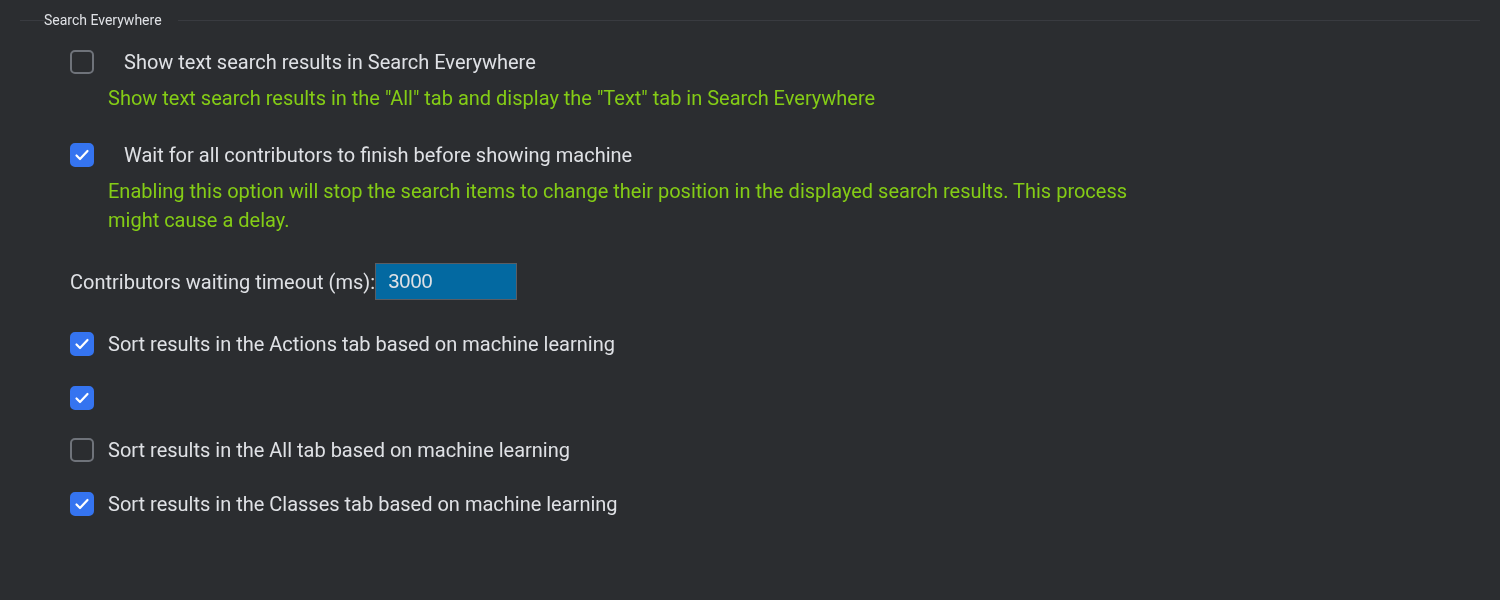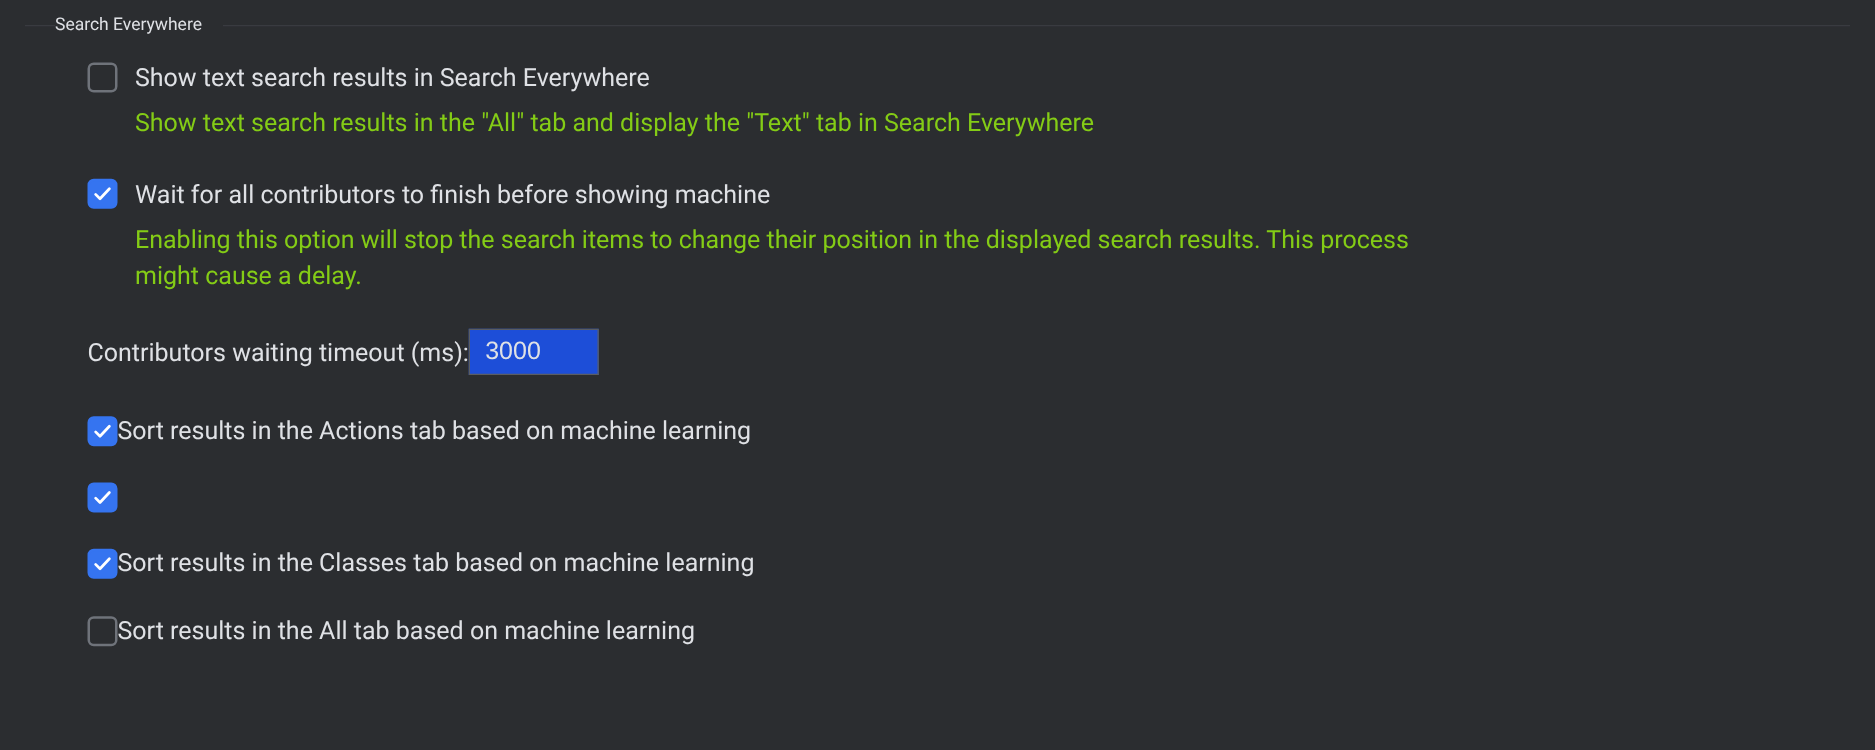--- a/index.html
+++ b/index.html
@@ -30,21 +30,21 @@
       font-size: 14px;
       padding-right: 16px;
       margin-left: 24px;
     }
     .content {
       padding: 20px 0 0 50px;
     }
     .row {
       display: flex;
       align-items: flex-start;
-      gap: 14px;
+      gap: 30px;
       margin-bottom: 8px;
     }
     .checkbox {
       width: 24px;
       height: 24px;
       border-radius: 5px;
       flex-shrink: 0;
       margin-top: 2px;
       display: flex;
       align-items: center;
@@ -80,31 +80,32 @@
     }
     .timeout-row {
       display: flex;
       align-items: center;
       margin: 8px 0 30px 0;
     }
     .timeout-label {
       color: #dfe1e5;
     }
     .timeout-input {
-      background: #1d4ed8;
+      background: #0369a1;
       border: 1px solid #5a5d63;
       color: #dfe1e5;
       font-size: 20px;
       padding: 6px 12px;
-      width: 104px;
+      width: 142px;
       outline: none;
     }
     .simple-row {
       display: flex;
-      align-items: center;
+      align-items: flex-start;
+      gap: 14px;
       margin-bottom: 26px;
     }
   </style>
 </head>
 <body>
 
 <fieldset class="group">
   <legend class="group-title">Search Everywhere</legend>
 
   <div class="content">
@@ -145,27 +146,27 @@
 
     <div class="simple-row">
       <div class="checkbox checked">
         <svg viewBox="0 0 16 16">
             <path d="M2.5 8.5 L6 12 L13.5 4" stroke="#ffffff" stroke-width="2.2" fill="none" stroke-linecap="round" stroke-linejoin="round"></path>
           </svg>
       </div>
     </div>
 
     <div class="simple-row">
+      <div class="checkbox unchecked"></div>
+      <div class="label">Sort results in the All tab based on machine learning</div>
+    </div>
+
+    <div class="simple-row">
       <div class="checkbox checked">
         <svg viewBox="0 0 16 16">
             <path d="M2.5 8.5 L6 12 L13.5 4" stroke="#ffffff" stroke-width="2.2" fill="none" stroke-linecap="round" stroke-linejoin="round"></path>
           </svg>
       </div>
       <div class="label">Sort results in the Classes tab based on machine learning</div>
     </div>
 
-    <div class="simple-row">
-      <div class="checkbox unchecked"></div>
-      <div class="label">Sort results in the All tab based on machine learning</div>
-    </div>
-
   </div>
 </fieldset>
 
 </body></html>

